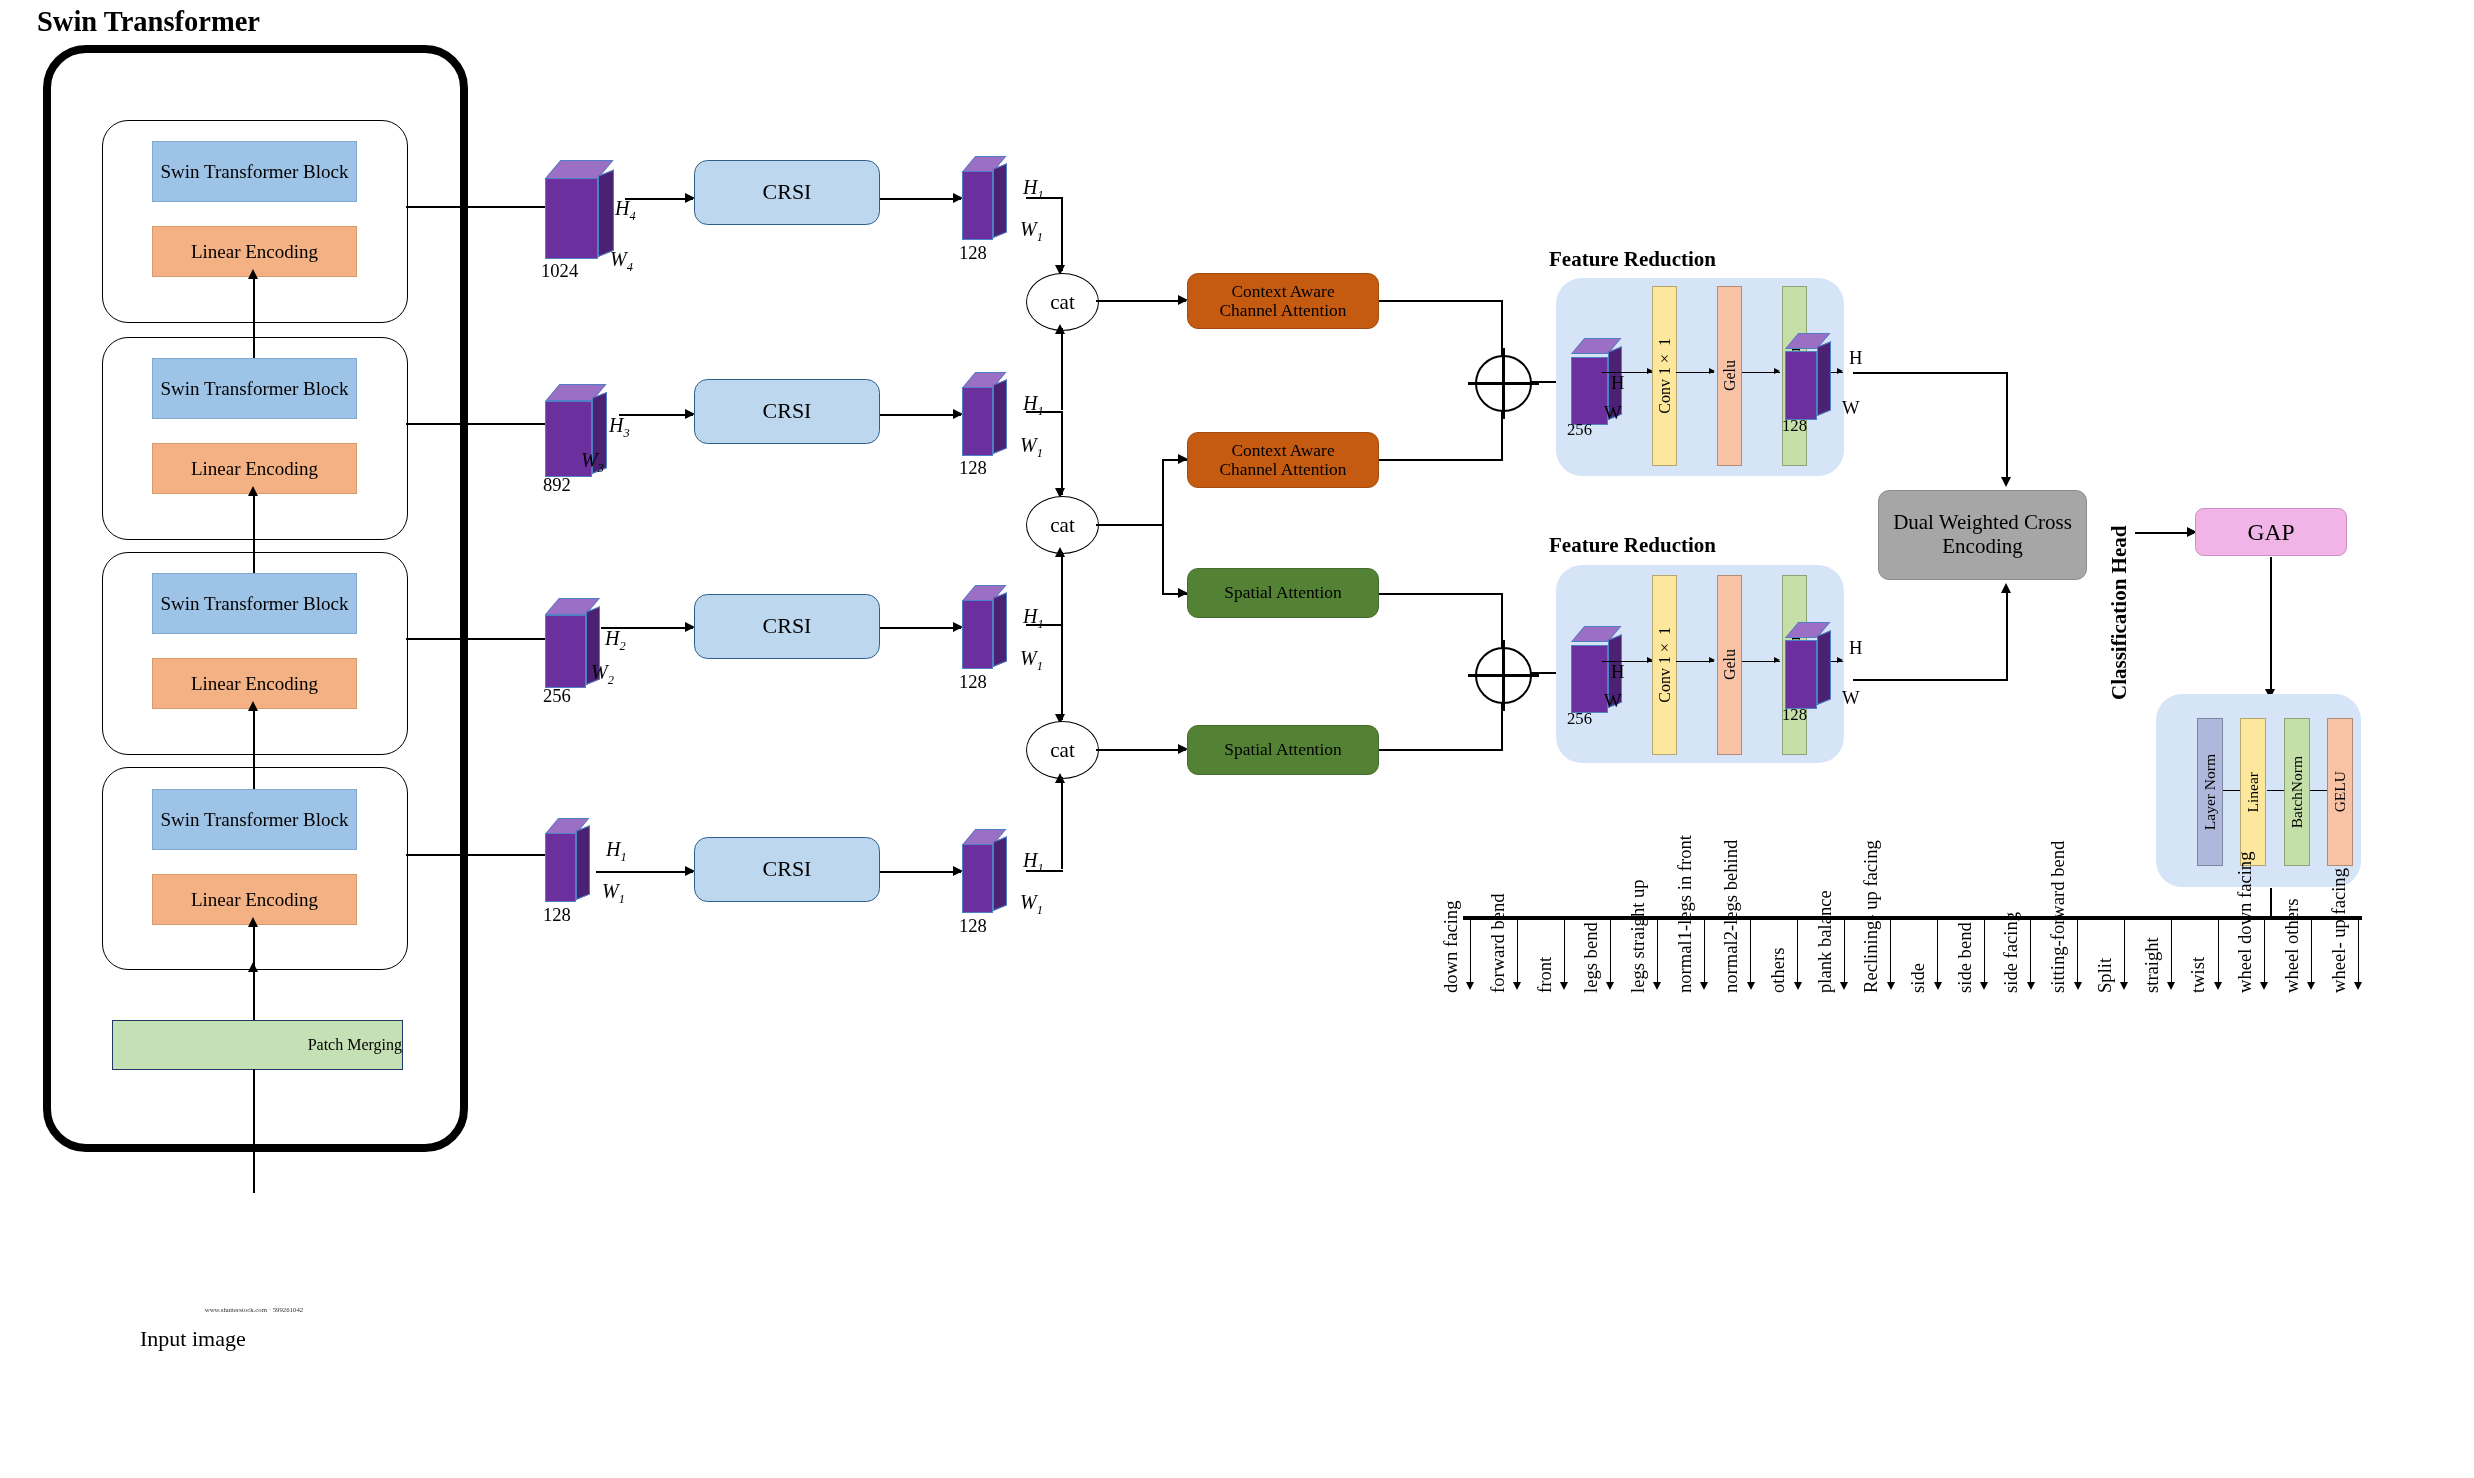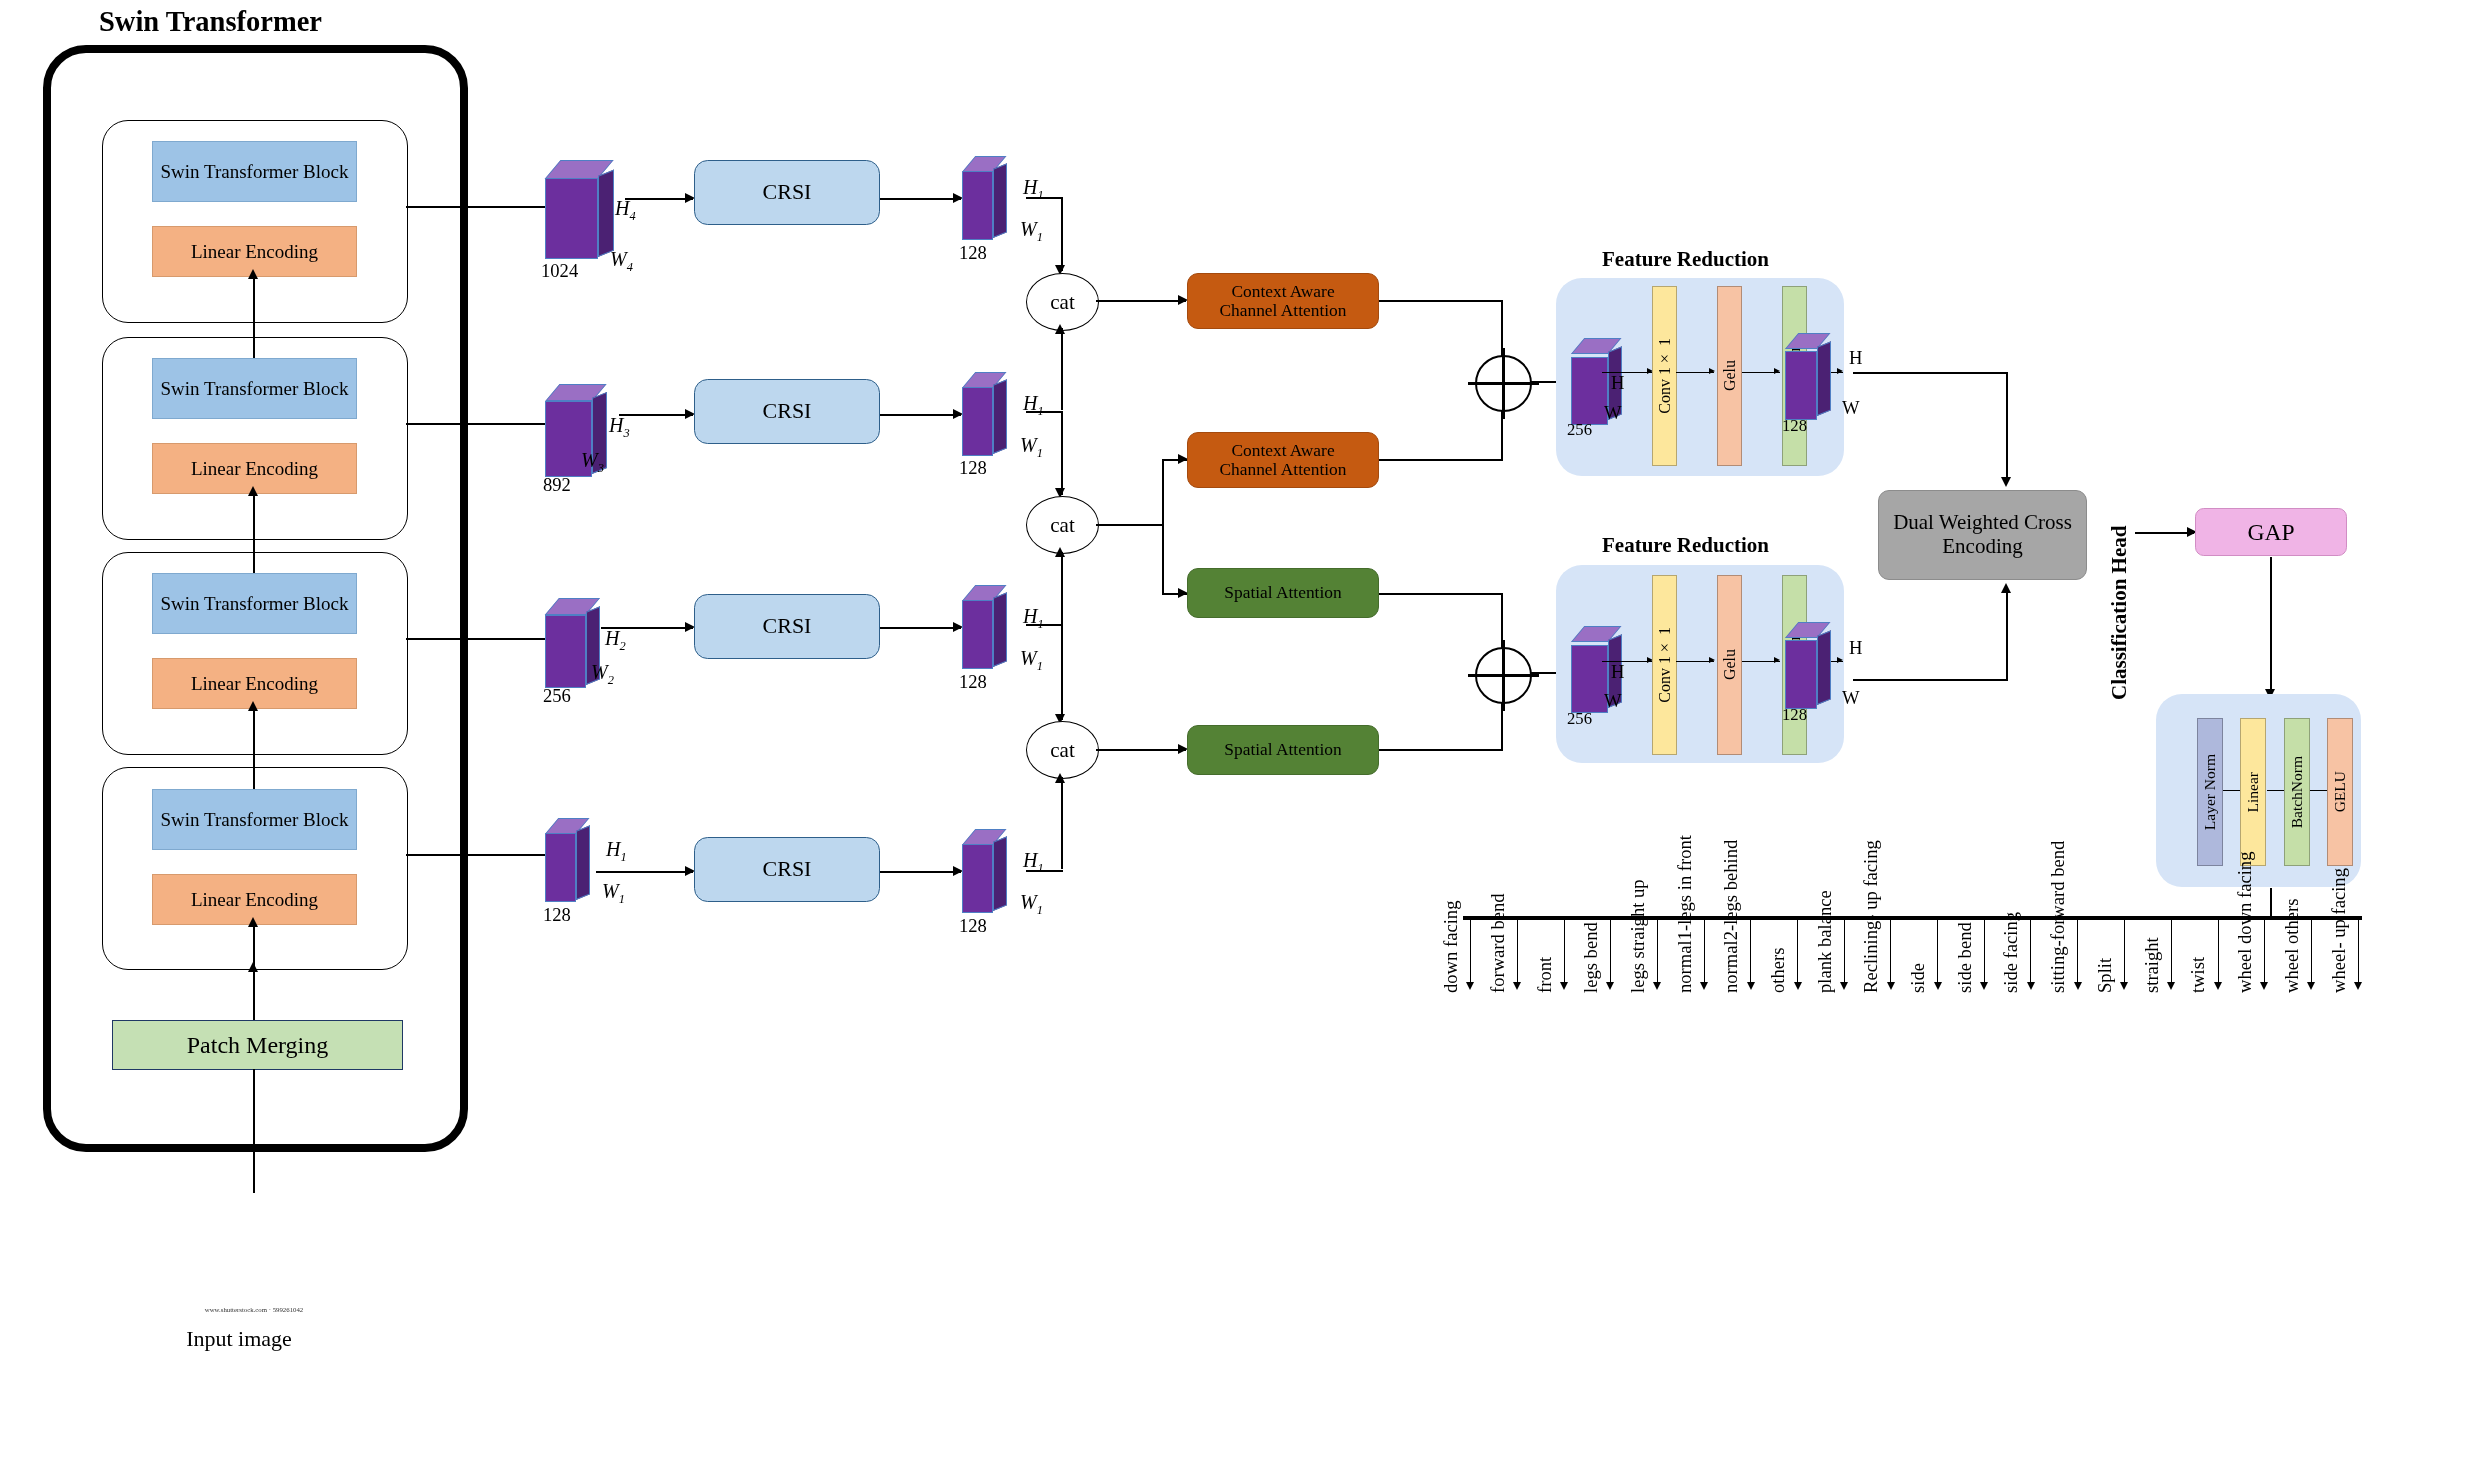--- a/index.html
+++ b/index.html
@@ -3,21 +3,21 @@
 <meta charset="utf-8">
 <title>Architecture Diagram</title>
 <style>
   html,body{margin:0;padding:0;background:#ffffff;}
   body{font-family:"Liberation Serif", serif;}
   #canvas{position:relative;width:2475px;height:1479px;background:#fff;overflow:hidden;}
 
   .abs{position:absolute;}
 
   
-  .ttl{font-weight:bold;text-align:center;white-space:nowrap;color:#000;}
+  .ttl{font-weight:bold;white-space:nowrap;color:#000;}
   .lbl{color:#000;white-space:nowrap;}
 
   
   .swin-outer{
     border:8.7px solid #000;border-radius:43px;background:#fff;
   }
   .stage-box{
     border:1.9px solid #000;border-radius:26px;background:#fff;
   }
 
@@ -145,21 +145,21 @@
 
   <div class="vline" style="left:253px;top:277px;height:81px;"></div>
   <div class="arrow-u" style="left:248px;top:269px;"></div>
   <div class="vline" style="left:253px;top:494px;height:79px;"></div>
   <div class="arrow-u" style="left:248px;top:486px;"></div>
   <div class="vline" style="left:253px;top:709px;height:80px;"></div>
   <div class="arrow-u" style="left:248px;top:701px;"></div>
   <div class="vline" style="left:253px;top:925px;height:96px;"></div>
   <div class="arrow-u" style="left:248px;top:917px;"></div>
 
-  <div class="abs fbox pmerge" style="left:112px;top:1020px;width:291px;height:50px;font-size:24px;">
+  <div class="abs fbox pmerge" style="left:112px;top:1020px;width:291px;height:50px;font-size:16px;justify-content:flex-end;">
     <span>Patch Merging</span>
   </div>
   <div class="vline" style="left:253px;top:1069px;height:124px;"></div>
   <div class="arrow-u" style="left:248px;top:962px;"></div>
 
   <div class="abs photo-cap" style="left:182px;top:1306px;width:144px;font-size:6.8px;">www.shutterstock.com · 599261042</div>
   <div class="abs ttl" style="left:140px;top:1326px;width:198px;font-size:22px;font-weight:normal;">Input image</div>
 
   <div class="hline" style="left:406px;top:206px;width:149px;"></div>
   <div class="arrow-r" style="left:545px;top:201px;"></div>

